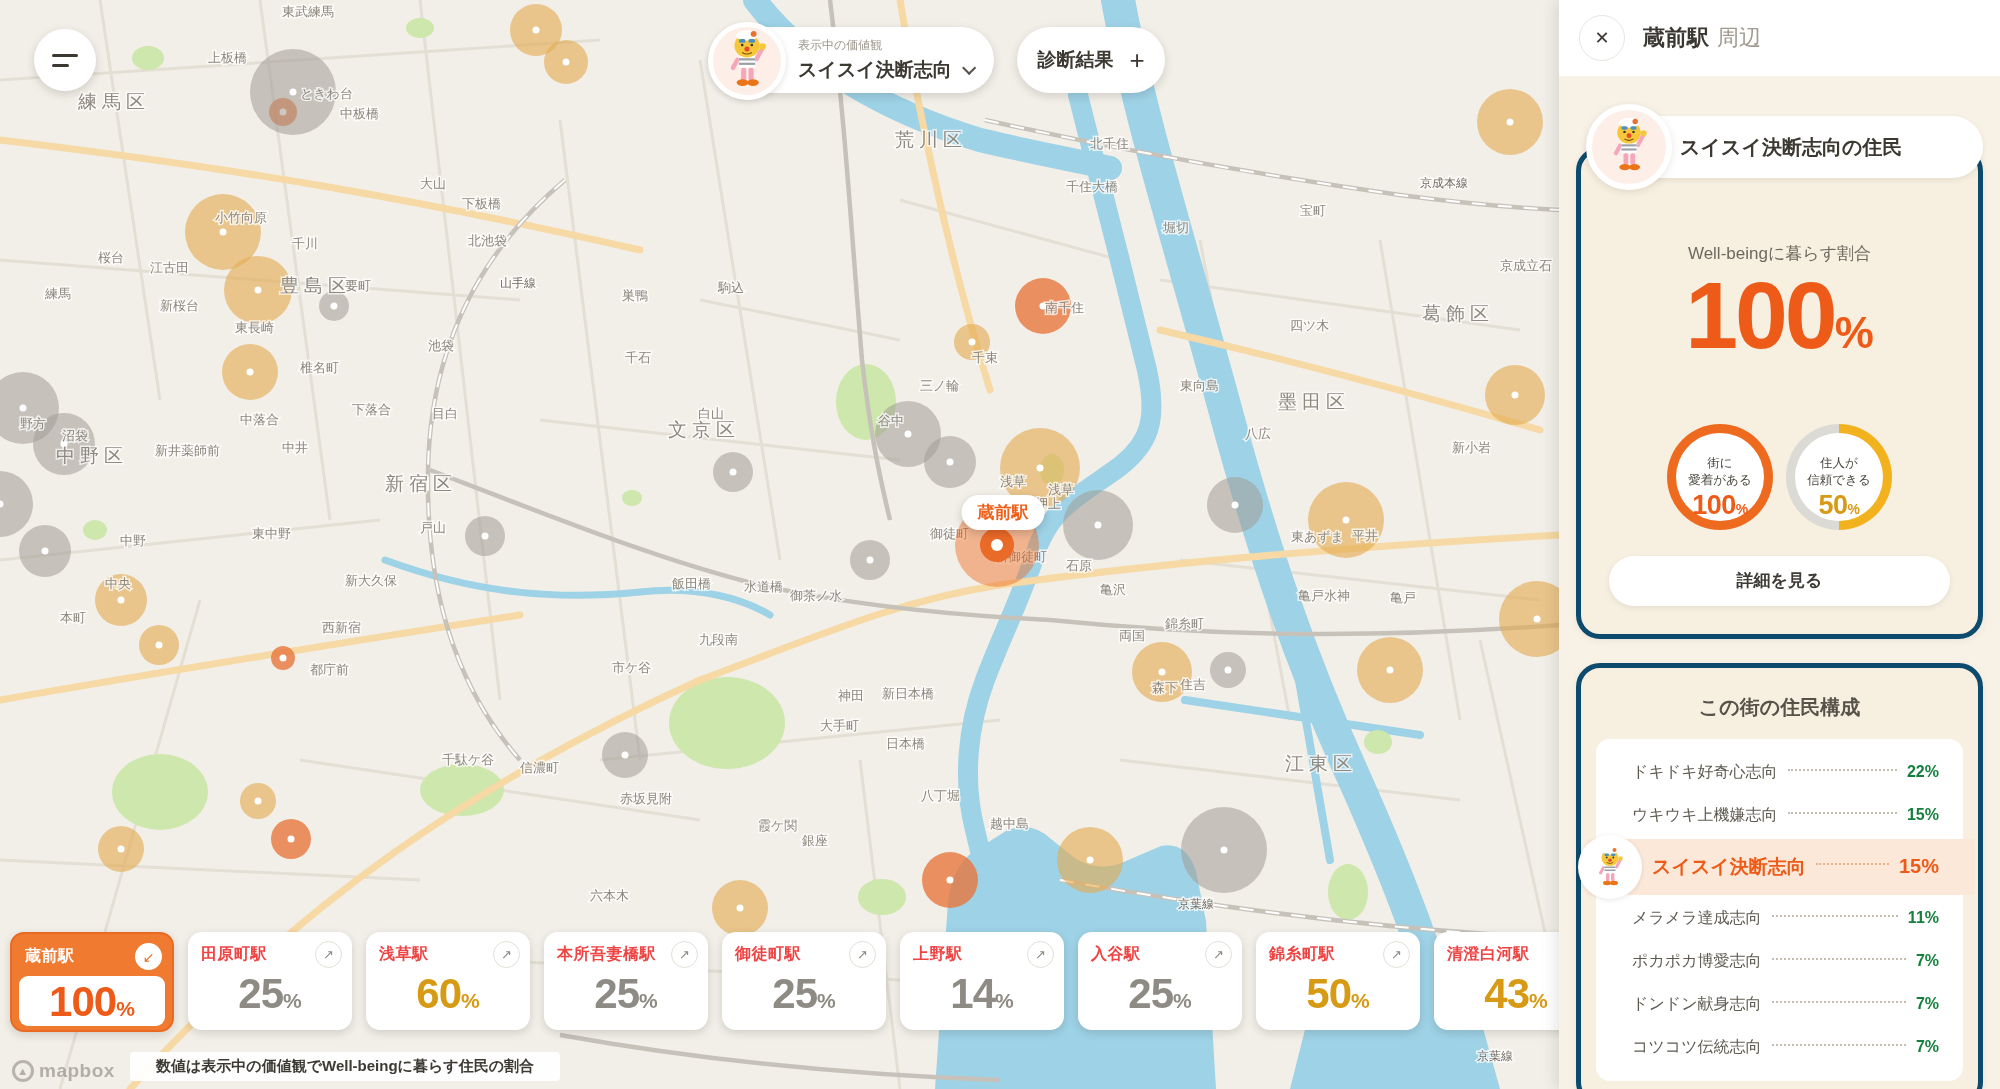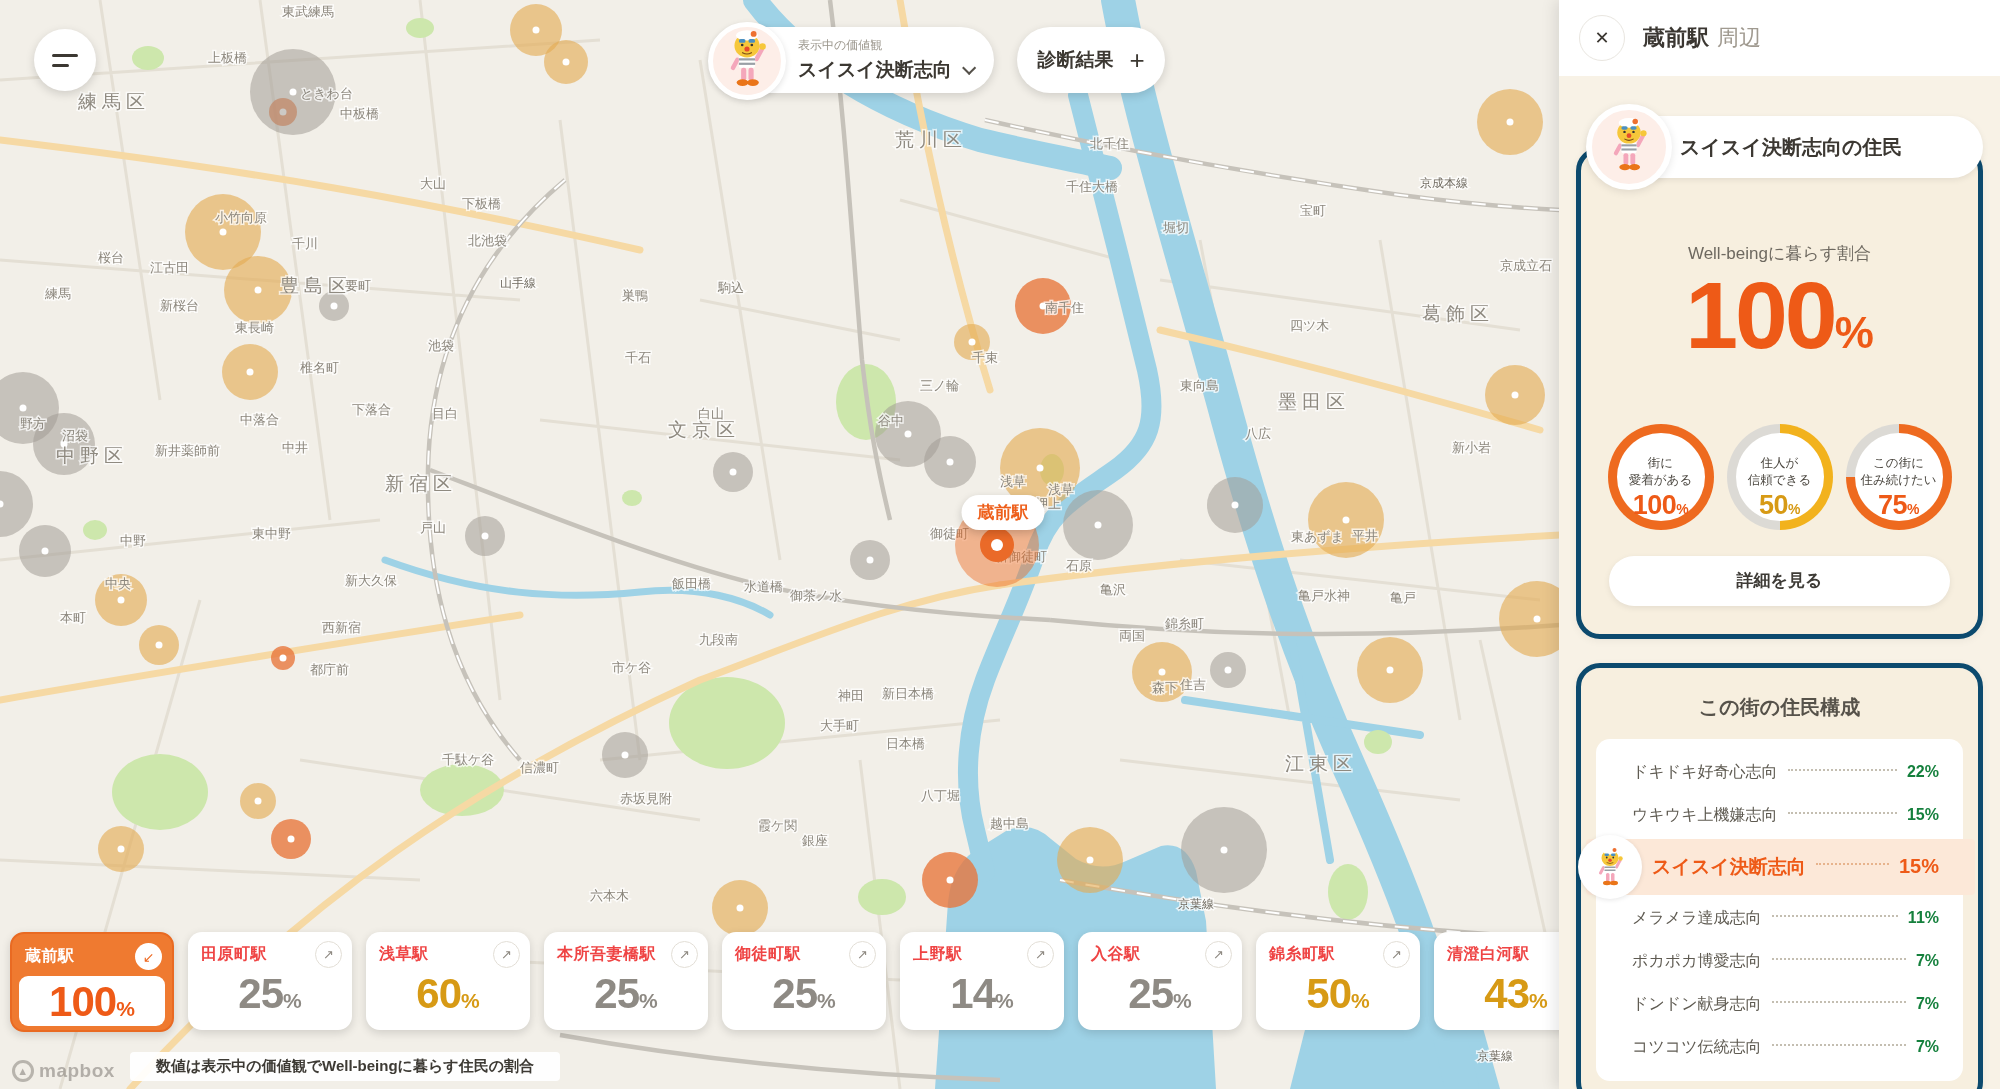--- a/index.html
+++ b/index.html
@@ -565,26 +565,20 @@
       <div class="lab">街に<br>愛着がある</div>
       <div class="gv" style="color:#ee5a17">100<span class="pc">%</span></div>
     </div>
               </div>
               <div class="gauge" style="background: conic-gradient(rgb(242, 178, 29) 0deg, rgb(242, 178, 29) 50%, rgb(220, 218, 213) 50%, rgb(220, 218, 213) 100%);">
                 <div class="inner">
       <div class="lab">住人が<br>信頼できる</div>
       <div class="gv" style="color:#d79a15">50<span class="pc">%</span></div>
     </div>
               </div>
-              <div class="gauge" style="background: conic-gradient(rgb(238, 106, 31) 0deg, rgb(238, 106, 31) 75%, rgb(220, 218, 213) 75%, rgb(220, 218, 213) 100%);">
-                <div class="inner">
-      <div class="lab">この街に<br>住み続けたい</div>
-      <div class="gv" style="color:#ee5a17">75<span class="pc">%</span></div>
-    </div>
-              </div>
             </div>
           <div class="detail-btn">詳細を見る</div>
         </div>
       </div>
 
       <div class="card card2">
         <div class="comp-title">この街の住民構成</div>
         <div class="comp-panel" id="comp-panel">
             <div class="comp-row">
               <span class="cl">ドキドキ好奇心志向</span>

